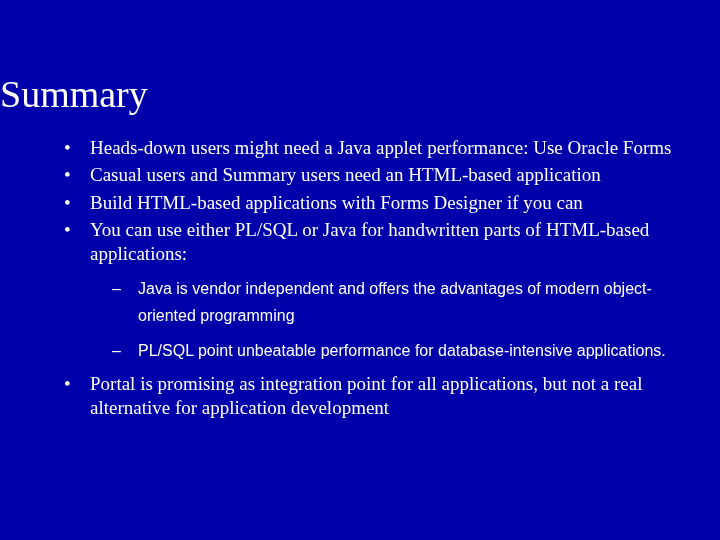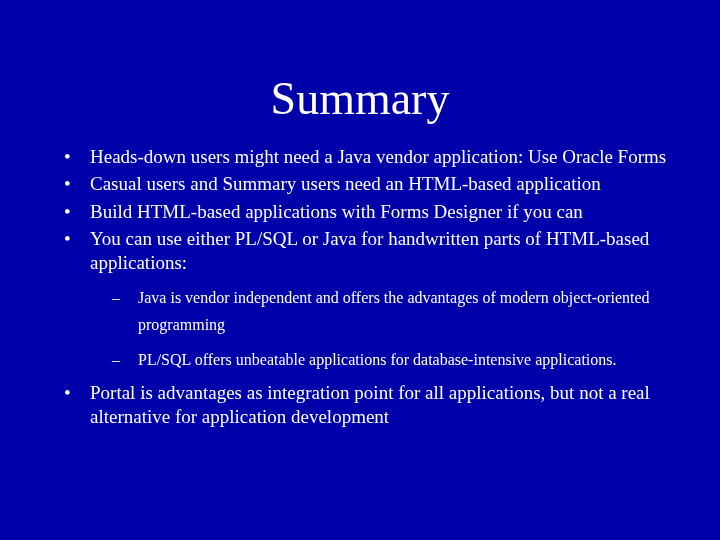--- a/index.html
+++ b/index.html
@@ -8,22 +8,22 @@
     background: #0000aa;
     color: #ffffff;
     font-family: "Times New Roman", Times, serif;
   }
   .slide {
     width: 720px;
     height: 540px;
     padding: 0;
   }
   .title {
-    text-align: center;
-    font-size: 46px;
+    text-align: left;
+    font-size: 38px;
     font-weight: 400;
     padding-top: 72px;
     padding-bottom: 20px;
   }
   .content {
     padding-left: 58px;
     padding-right: 40px;
   }
   ul.level1 {
     list-style: none;
@@ -45,46 +45,46 @@
   ul.level2 {
     list-style: none;
     margin-top: 8px;
     margin-left: 18px;
   }
   ul.level2 > li {
     position: relative;
     padding-left: 30px;
     font-size: 16px;
     line-height: 1.7;
-    font-family: Liberation Serif, serif;
+    font-family: Liberation Sans, sans-serif;
     margin-bottom: 8px;
   }
   ul.level2 > li::before {
     content: "–";
     position: absolute;
     left: 4px;
     top: 0;
   }
   .gap-after {
     margin-bottom: 12px;
   }
 </style>
 </head>
 <body>
 
 <div class="slide">
   <h1 class="title">Summary</h1>
   <div class="content">
     <ul class="level1">
-      <li>Heads-down users might need a Java vendor application: Use Oracle Forms</li>
+      <li>Heads-down users might need a Java applet performance: Use Oracle Forms</li>
       <li>Casual users and Summary users need an HTML-based application</li>
       <li>Build HTML-based applications with Forms Designer if you can</li>
       <li>
         <span>You can use either PL/SQL or Java for handwritten parts of HTML-based applications:</span>
         <ul class="level2">
           <li>Java is vendor independent and offers the advantages of modern object-oriented programming</li>
-          <li class="gap-after">PL/SQL offers unbeatable applications for database-intensive applications.</li>
+          <li class="gap-after">PL/SQL point unbeatable performance for database-intensive applications.</li>
         </ul>
       </li>
-      <li>Portal is advantages as integration point for all applications, but not a real alternative for application development</li>
+      <li>Portal is promising as integration point for all applications, but not a real alternative for application development</li>
     </ul>
   </div>
 </div>
 
 </body></html>

